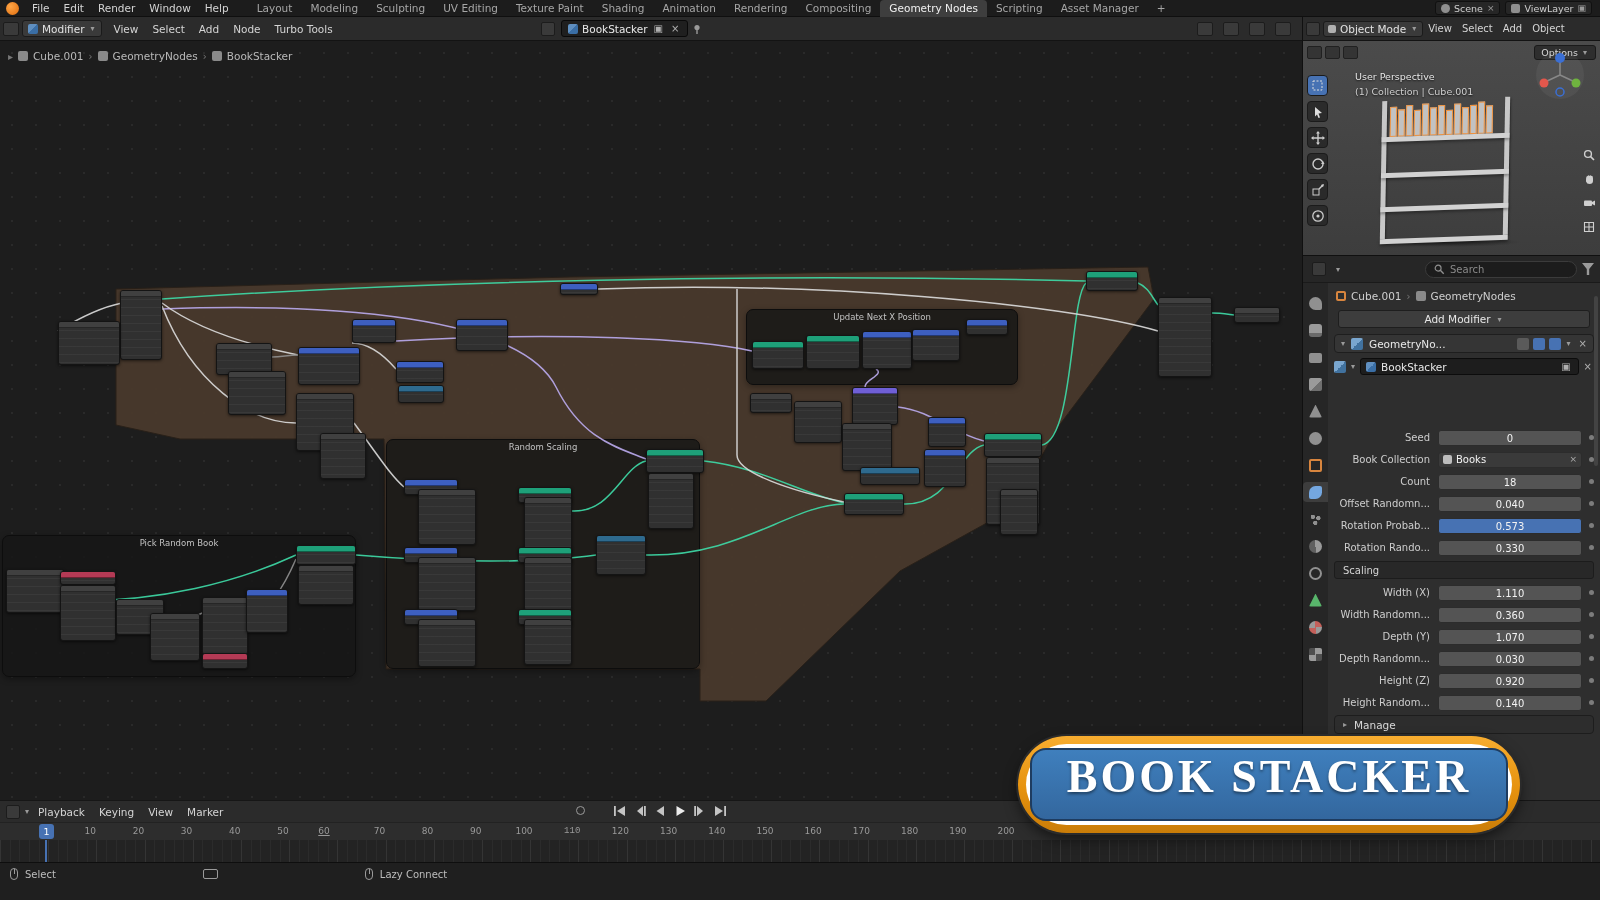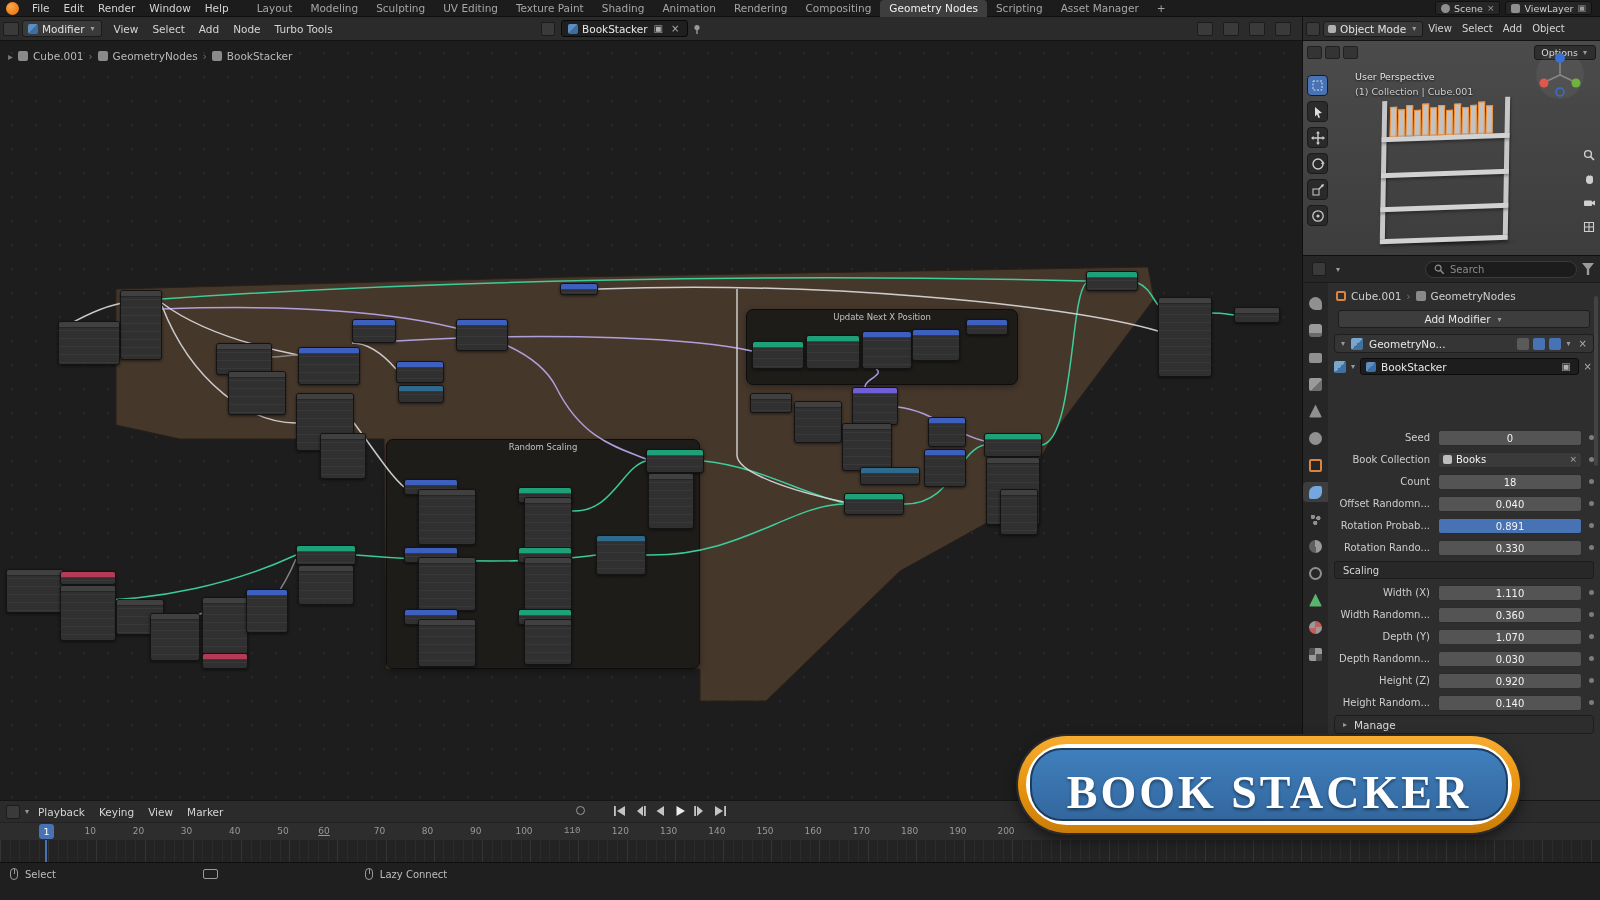--- a/index.html
+++ b/index.html
@@ -122,21 +122,21 @@
 
 .statusbar{position:absolute;left:0;top:862px;width:1600px;height:38px;background:#1f1f1f;border-top:1px solid #0e0e0e;display:flex;align-items:flex-start;padding:5px 10px 0;gap:8px;z-index:15}
 .sb-left{display:flex;align-items:center;gap:7px;color:#bdbdbd;font-size:10px}
 .mouse-ico{width:8px;height:12px;border:1px solid #9a9a9a;border-radius:4px;position:relative}
 .mouse-ico::after{content:"";position:absolute;left:3px;top:0;width:1px;height:5px;background:#9a9a9a}
 .kb-ico{width:15px;height:10px;border:1px solid #9a9a9a;border-radius:2px}
 .sb-right{margin-left:auto;color:#b5b5b5;font-size:10px;white-space:nowrap}
 
 .logo-outer{position:absolute;left:1018px;top:736px;width:502px;height:97px;border-radius:52px;padding:8px;box-shadow:0 0 0 2px #2b2b2b,0 6px 14px rgba(0,0,0,.55);z-index:100}
 .logo-mid{background:#fff;border-radius:44px;padding:4px;height:100%}
-.logo-inner{height:100%;border-radius:32px;border:2px solid #1e3c60;display:flex;align-items:flex-end;justify-content:center}
+.logo-inner{height:100%;border-radius:16px;border:2px solid #1e3c60;display:flex;align-items:flex-start;justify-content:center}
 .logo-text{font-family:"Liberation Serif","DejaVu Serif",serif;font-weight:700;font-size:46px;letter-spacing:3px;color:#ffffff;text-shadow:0 2px 3px rgba(0,0,0,.45)}
 .svg-ico{display:block}
 </style>
 </head>
 <body>
 
 <div class="topbar">
   <div class="blender-logo"></div>
   <div id="topbar-menus" style="display:flex">
       <div class="menu-item">File</div>
@@ -238,20 +238,23 @@
     </div>
   <svg class="layer" id="brown-svg" width="1302" height="759" viewBox="0 0 1302 759">
       <polygon points="116,248 570,236 1148,226 1154,258 1058,386 1012,468 900,530 766,660 700,660 700,628 386,628 384,398 180,398 116,384" fill="#49392c" opacity="0.95" stroke="#2a2119"></polygon>
     </svg>
   <div class="layer" id="frame-layer" style="z-index:2">
       <div class="nframe" style="left: 746px; top: 268px; width: 272px; height: 76px;">
         <div class="nframe-label">Update Next X Position</div>
       </div>
       <div class="nframe" style="left: 386px; top: 398px; width: 314px; height: 230px;">
         <div class="nframe-label">Random Scaling</div>
+      </div>
+      <div class="nframe" style="left: 2px; top: 494px; width: 354px; height: 142px;">
+        <div class="nframe-label">Pick Random Book</div>
       </div>
     </div>
   <svg class="layer" id="wire-svg" width="1302" height="759" viewBox="0 0 1302 759">
       <path d="M162,258 C420,240 760,232 1086,240" stroke="#3ed9a6" fill="none" stroke-width="1.5" opacity="0.92"></path>
       <path d="M1138,242 C1148,246 1152,256 1158,264" stroke="#3ed9a6" fill="none" stroke-width="1.5" opacity="0.92"></path>
       <path d="M1212,272 C1220,272 1226,273 1234,274" stroke="#3ed9a6" fill="none" stroke-width="1.5" opacity="0.92"></path>
       <path d="M64,560 C160,562 240,540 296,514" stroke="#3ed9a6" fill="none" stroke-width="1.5" opacity="0.92"></path>
       <path d="M356,514 C450,522 540,522 596,514" stroke="#3ed9a6" fill="none" stroke-width="1.5" opacity="0.92"></path>
       <path d="M646,514 C740,516 790,464 844,463" stroke="#3ed9a6" fill="none" stroke-width="1.5" opacity="0.92"></path>
       <path d="M572,470 C612,472 622,426 646,420" stroke="#3ed9a6" fill="none" stroke-width="1.5" opacity="0.92"></path>
@@ -659,21 +662,21 @@
           <div class="prop-field">18</div>
           <div class="prop-dot"></div>
         </div>
         <div class="prop-row">
           <div class="prop-label">Offset Randomn...</div>
           <div class="prop-field">0.040</div>
           <div class="prop-dot"></div>
         </div>
         <div class="prop-row">
           <div class="prop-label">Rotation Probab...</div>
-          <div class="prop-field full">0.891</div>
+          <div class="prop-field full">0.573</div>
           <div class="prop-dot"></div>
         </div>
         <div class="prop-row">
           <div class="prop-label">Rotation Rando...</div>
           <div class="prop-field">0.330</div>
           <div class="prop-dot"></div>
         </div>
         <div class="prop-heading">Scaling</div>
         <div class="prop-row">
           <div class="prop-label">Width (X)</div>

